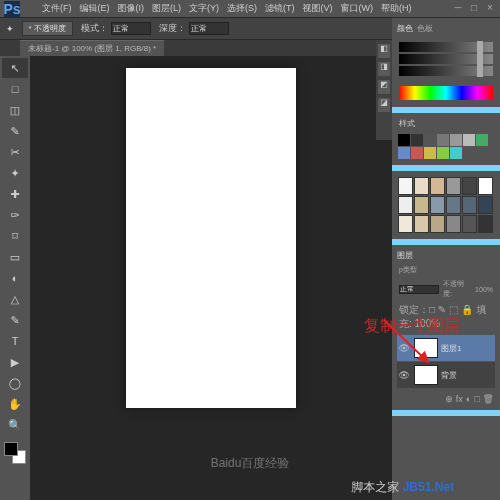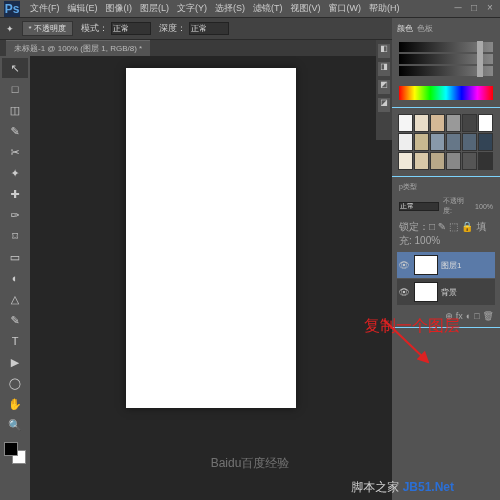--- a/index.html
+++ b/index.html
@@ -1,37 +1,37 @@
 <!DOCTYPE html>
 <html><head>
 <meta charset="utf-8">
 <style>
 *{margin:0;padding:0;box-sizing:border-box;font-family:"Microsoft YaHei",sans-serif}
 body{background:#535353;width:500px;height:500px;overflow:hidden;position:relative}
 .menubar{background:#535353;height:18px;display:flex;align-items:center;padding:0 4px;font-size:9px;color:#ccc;border-bottom:1px solid #2a2a2a}
-.menubar .logo{width:16px;height:16px;background:#1a2d4d;display:flex;align-items:center;justify-content:center;color:#5fa8e8;font-weight:bold;font-size:12px;margin-right:10px}
+.menubar .logo{width:16px;height:16px;background:#1a2d4d;display:flex;align-items:center;justify-content:center;color:#5fa8e8;font-weight:bold;font-size:14px;margin-right:22px}
 .menubar .mi{margin-right:8px;cursor:pointer}
 .winctrl{position:absolute;right:4px;top:2px;display:flex;gap:4px}
 .winctrl span{width:12px;height:12px;color:#aaa;font-size:10px;text-align:center;cursor:pointer}
 .optbar{background:#424242;height:22px;display:flex;align-items:center;padding:0 6px;font-size:9px;color:#ccc;border-bottom:1px solid #2a2a2a;gap:8px}
 .optbar .field{display:flex;align-items:center;gap:3px}
 .optbar .btn{background:#5a5a5a;border:1px solid #333;padding:1px 6px;font-size:8px;color:#ddd}
 .optbar input{background:#333;border:1px solid #222;color:#ddd;width:40px;font-size:8px;padding:1px}
-.tabbar{background:#3a3a3a;height:16px;padding:0 6px;font-size:8px;color:#bbb;display:flex;align-items:flex-start}
+.tabbar{background:#3a3a3a;height:16px;padding:0 20px;font-size:8px;color:#bbb;display:flex;align-items:flex-start}
 .tabbar .tab{background:#535353;padding:2px 8px;border-top:1px solid #666}
 .workspace{position:absolute;top:56px;left:30px;right:108px;bottom:0;background:#262626;overflow:hidden}
 .canvas{position:absolute;left:50%;top:12px;transform:translateX(-50%);width:170px;height:340px;background:#fff;box-shadow:0 0 8px rgba(0,0,0,.5)}
 .toolbar{position:absolute;left:0;top:56px;width:30px;background:#535353;display:flex;flex-direction:column;padding:2px;gap:1px}
 .toolbar .tool{width:26px;height:20px;background:#535353;display:flex;align-items:center;justify-content:center;color:#ccc;font-size:11px;cursor:pointer}
 .toolbar .tool.sel{background:#3a3a3a}
 .toolbar .fgbg{position:relative;width:26px;height:26px;margin-top:4px}
 .toolbar .fg{position:absolute;left:2px;top:2px;width:14px;height:14px;background:#000;border:1px solid #888}
 .toolbar .bg{position:absolute;right:2px;bottom:2px;width:14px;height:14px;background:#fff;border:1px solid #888}
 .panels{position:absolute;right:0;top:18px;width:108px;background:#535353;display:flex;flex-direction:column}
-.panel{border-bottom:1px solid #7dd3fc;padding:3px}
+.panel{border-bottom:6px solid #7dd3fc;padding:3px}
 .panel .pt{font-size:8px;color:#ccc;padding:2px 4px}
 .panel .ptabs{display:flex;gap:4px;font-size:8px;color:#aaa;padding:2px}
 .panel .ptabs span.act{color:#ddd}
 .color-sliders{padding:4px}
 .slider{height:10px;background:linear-gradient(90deg,#000,#888);margin:2px 0;position:relative}
 .slider .knob{position:absolute;right:10px;top:-1px;width:6px;height:12px;background:#aaa}
 .spectrum{height:14px;margin:4px;background:linear-gradient(90deg,red,yellow,lime,cyan,blue,magenta,red)}
 .swatches{display:flex;flex-wrap:wrap;gap:1px;padding:3px}
 .swatch{width:12px;height:12px}
 .swatches2{display:flex;flex-wrap:wrap;gap:1px;padding:3px}
@@ -147,20 +147,37 @@
       <div class="slider">
           <div class="knob"></div>
         </div>
       <div class="slider">
           <div class="knob"></div>
         </div>
     </div>
     <div class="spectrum"></div>
   </div>
 
+  <div class="panel">
+    <div class="pt">样式</div>
+    <div class="swatches" id="swatches">
+        <div class="swatch" style="background: rgb(0, 0, 0);"></div>
+        <div class="swatch" style="background: rgb(51, 51, 51);"></div>
+        <div class="swatch" style="background: rgb(85, 85, 85);"></div>
+        <div class="swatch" style="background: rgb(119, 119, 119);"></div>
+        <div class="swatch" style="background: rgb(153, 153, 153);"></div>
+        <div class="swatch" style="background: rgb(187, 187, 187);"></div>
+        <div class="swatch" style="background: rgb(68, 170, 102);"></div>
+        <div class="swatch" style="background: rgb(102, 136, 204);"></div>
+        <div class="swatch" style="background: rgb(204, 85, 85);"></div>
+        <div class="swatch" style="background: rgb(204, 187, 68);"></div>
+        <div class="swatch" style="background: rgb(136, 204, 68);"></div>
+        <div class="swatch" style="background: rgb(68, 204, 204);"></div>
+      </div>
+  </div>
 
   <div class="panel">
     <div class="swatches2" id="swatches2">
         <div class="sw2" style="background: rgb(245, 245, 245);"></div>
         <div class="sw2" style="background: rgb(232, 220, 200);"></div>
         <div class="sw2" style="background: rgb(212, 184, 150);"></div>
         <div class="sw2" style="background: rgb(153, 153, 153);"></div>
         <div class="sw2" style="background: rgb(68, 68, 68);"></div>
         <div class="sw2" style="background: rgb(255, 255, 255);"></div>
         <div class="sw2" style="background: rgb(238, 238, 238);"></div>
@@ -172,20 +189,23 @@
         <div class="sw2" style="background: rgb(240, 232, 216);"></div>
         <div class="sw2" style="background: rgb(216, 200, 168);"></div>
         <div class="sw2" style="background: rgb(184, 168, 136);"></div>
         <div class="sw2" style="background: rgb(136, 136, 136);"></div>
         <div class="sw2" style="background: rgb(85, 85, 85);"></div>
         <div class="sw2" style="background: rgb(51, 51, 51);"></div>
       </div>
   </div>
 
   <div class="panel layerpanel">
+    <div class="ptabs">
+      <span class="act">图层</span>
+    </div>
     <div class="lctrl">
       <span>p类型</span>
     </div>
     <div class="lctrl">
       <input value="正常" style="">
       <span>不透明度:</span>
       <span>100%</span>
     </div>
     <div class="llock">
       <span>锁定：□ ✎ ⬚ 🔒</span>

